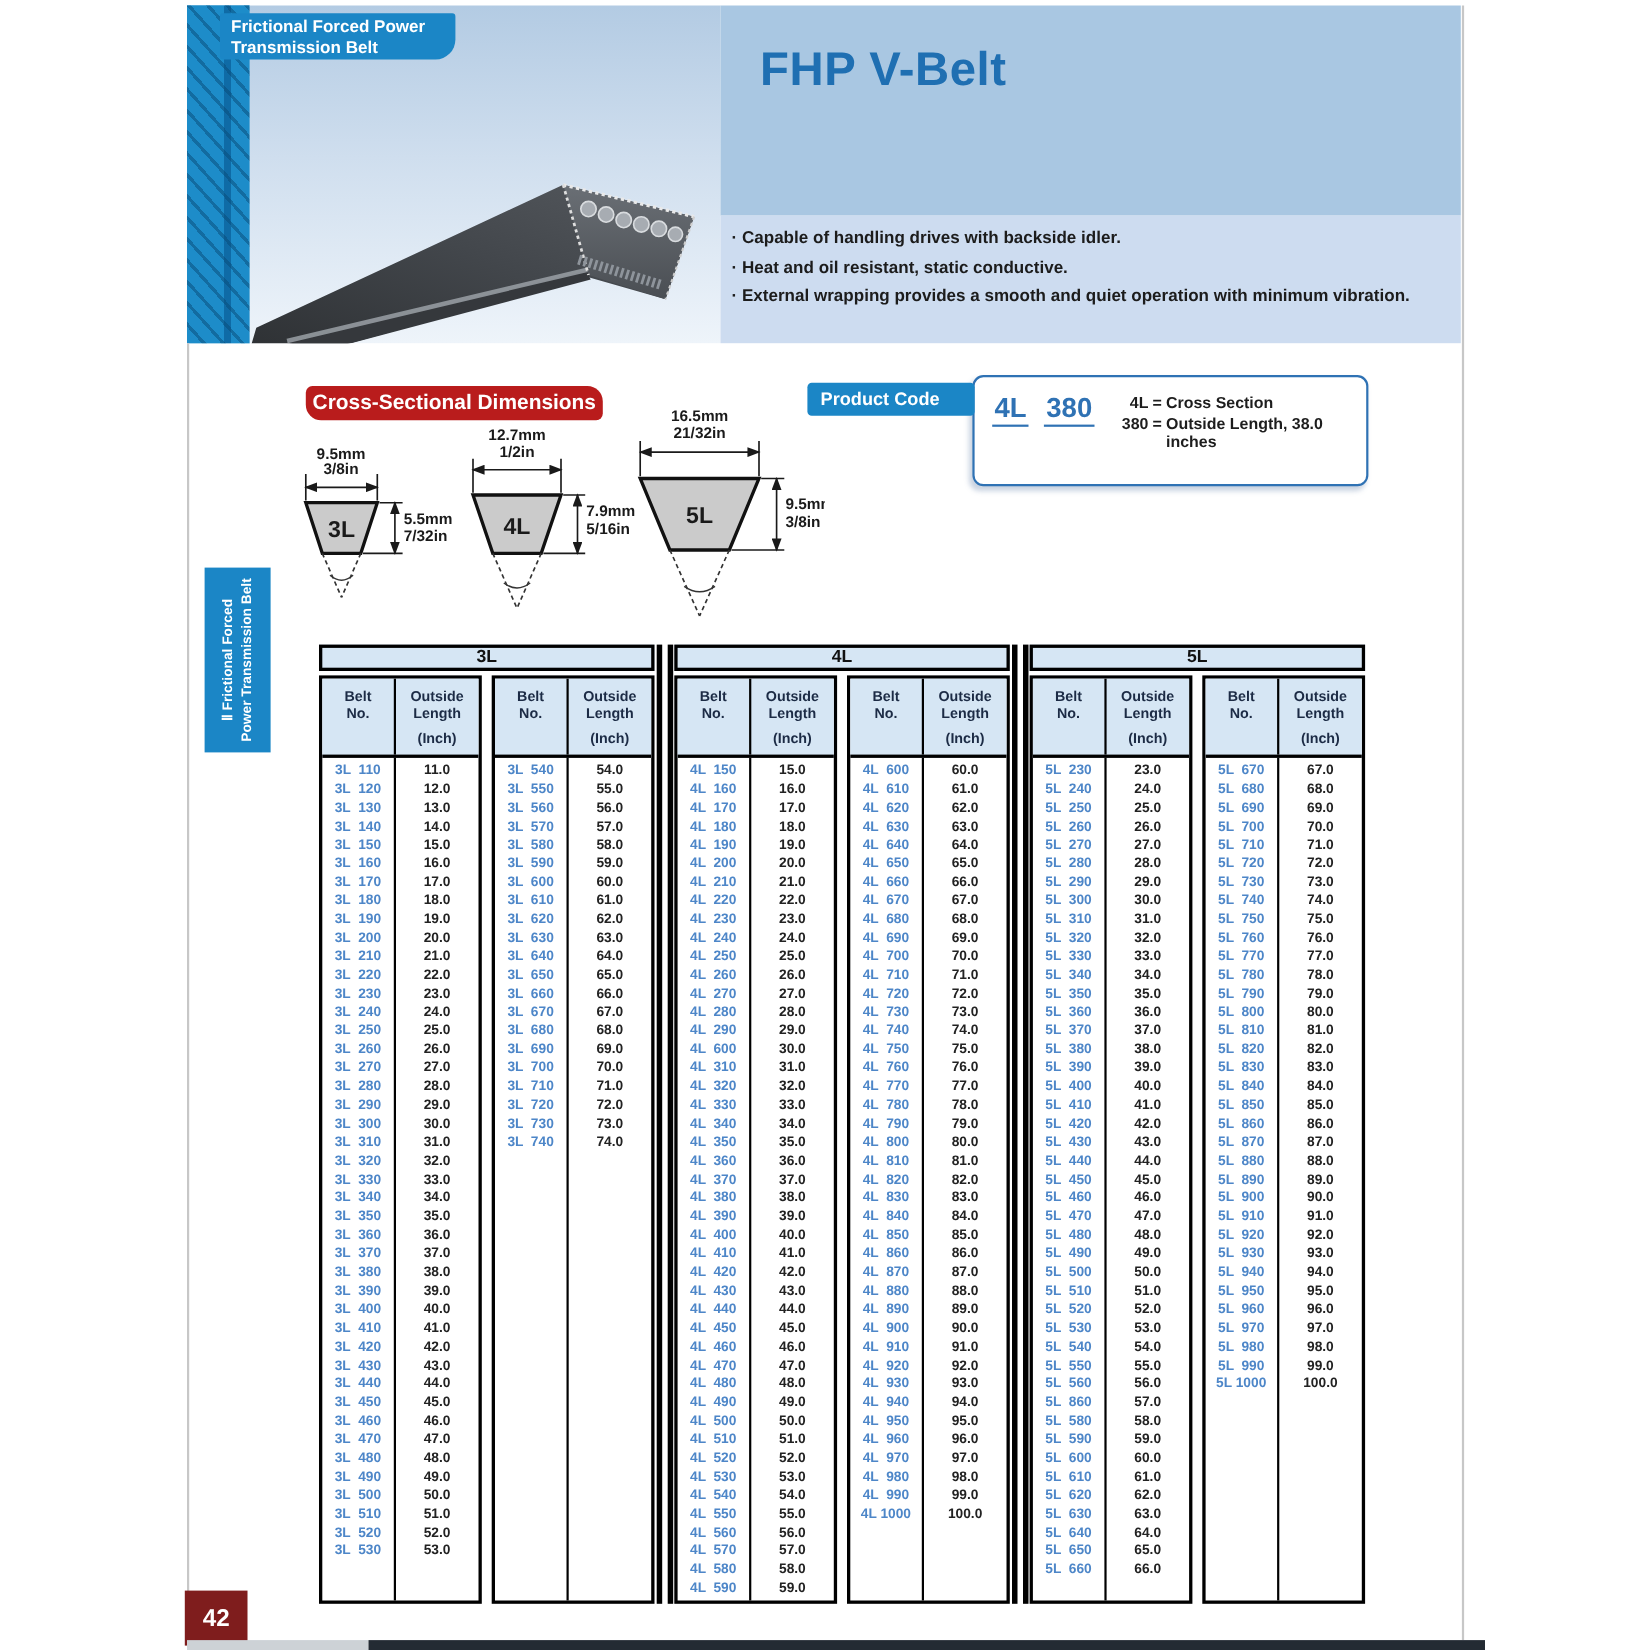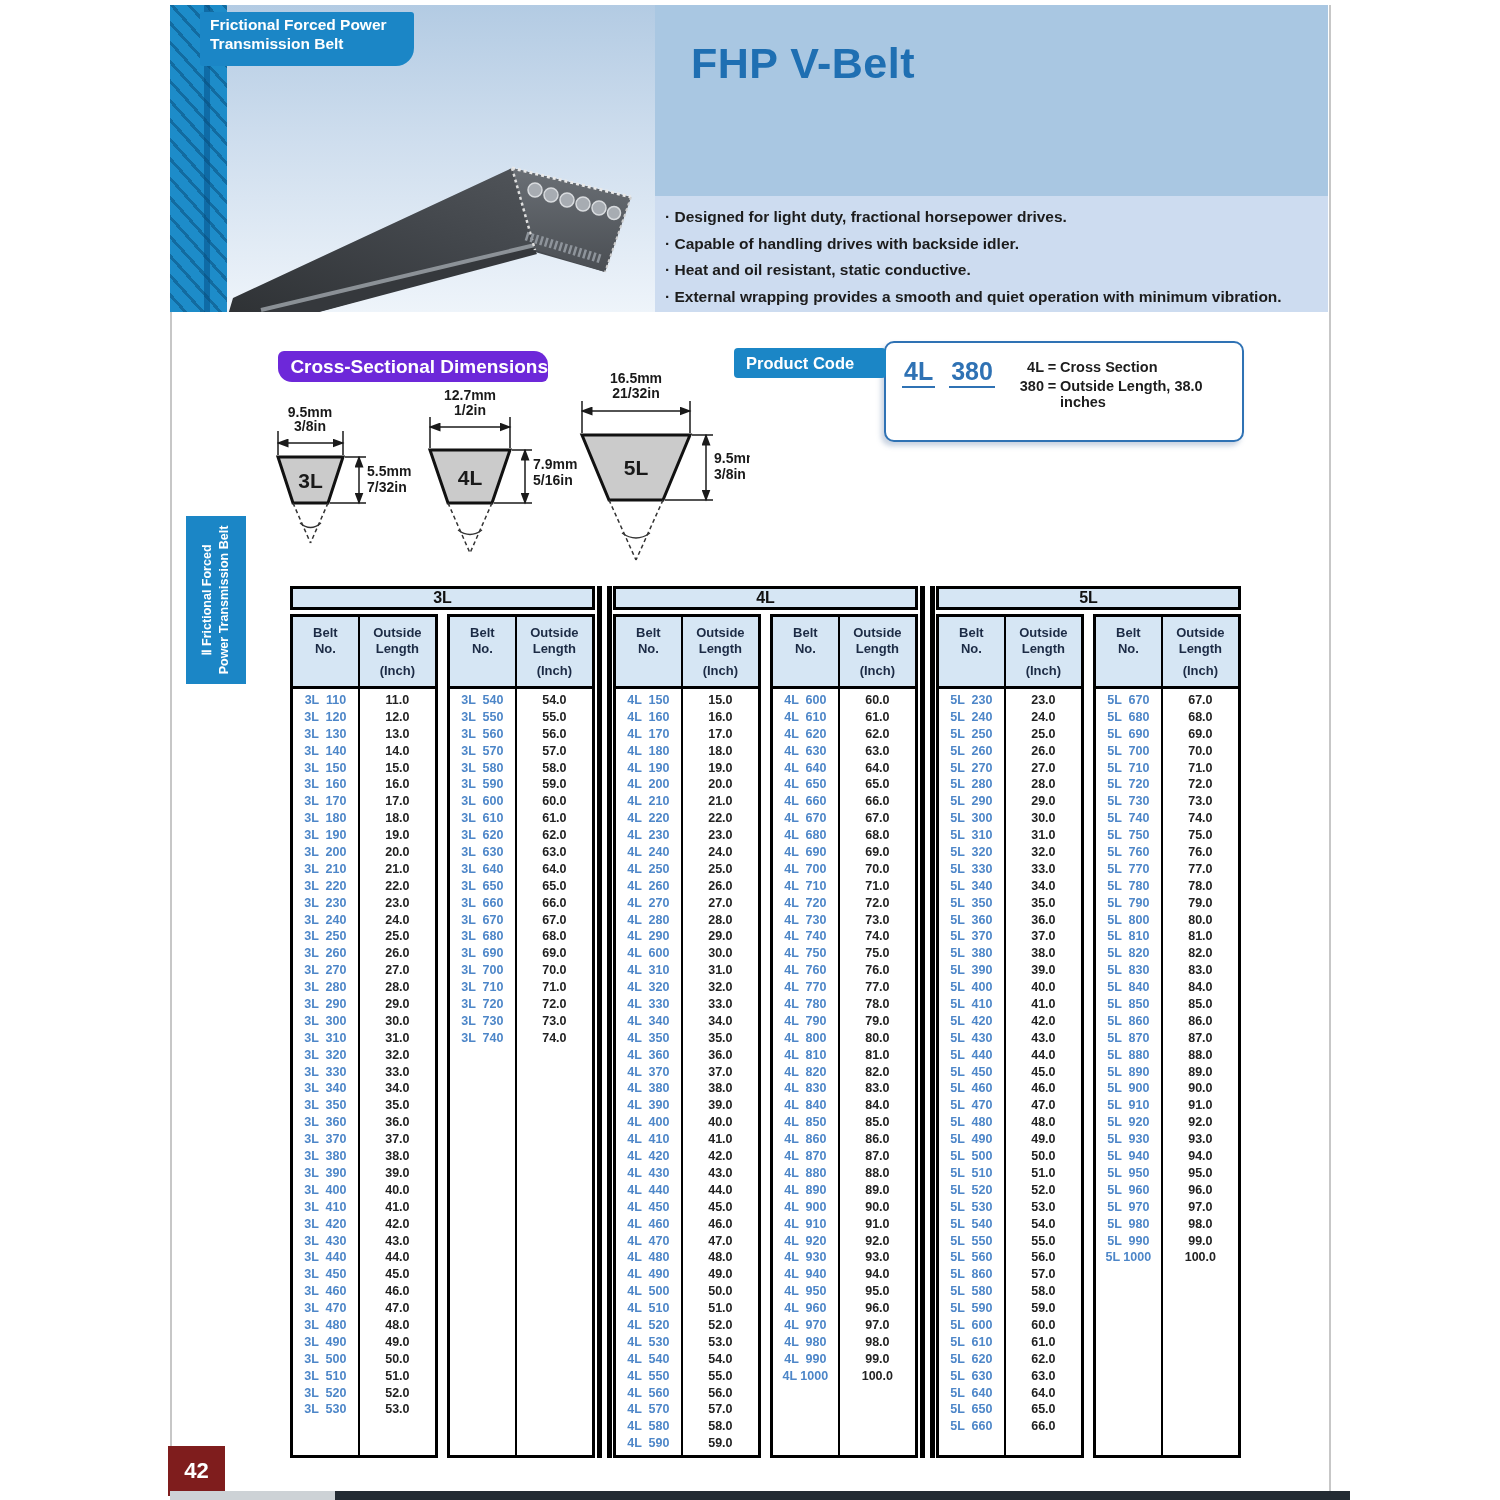--- a/index.html
+++ b/index.html
@@ -9,32 +9,32 @@
   
   .blue-strip{position:absolute;left:170px;top:5px;width:57px;height:307px;
     background-image:
       repeating-linear-gradient(48deg, rgba(0,0,0,0) 0 10px, rgba(8,75,120,.5) 10px 13px),
       linear-gradient(to right,#1d8cc9 0 34px,#0f6ba6 34px 40px,#1d8cc9 40px 100%);
     background-color:#1d8cc9;}
   .photo-area{position:absolute;left:227px;top:5px;width:428px;height:307px;overflow:hidden;
     background:linear-gradient(180deg,#b3cbe3 0%,#cfdeee 45%,#eef4fa 100%);}
   .title-area{position:absolute;left:655px;top:5px;width:673px;height:191px;background:#a9c7e2;}
   .bullets-area{position:absolute;left:655px;top:196px;width:673px;height:116px;background:#cddcf0;}
-  .top-label{position:absolute;left:200px;top:12px;width:214px;height:54px;background:#1b86c6;
+  .top-label{position:absolute;left:200px;top:12px;width:214px;height:42px;background:#1b86c6;
     border-radius:3px 3px 18px 3px;color:#fff;font-weight:bold;font-size:15.5px;line-height:1.25;
     padding:3px 0 0 10px;box-sizing:border-box;z-index:5;}
   .main-title{position:absolute;left:36px;top:34px;font-size:43px;font-weight:bold;color:#1f6fb2;letter-spacing:.5px;}
   .bullets{list-style:none;margin:0;padding:8px 0 0 10px;}
   .bullets li{font-size:15.5px;font-weight:bold;color:#1c1c1c;line-height:26.5px;white-space:nowrap;}
   .bullets li::before{content:"\00B7  ";}
 
   
-  .cs-label{position:absolute;left:278px;top:351px;width:270px;height:31px;background:#6d28d9;
+  .cs-label{position:absolute;left:278px;top:351px;width:270px;height:31px;background:#b91c1c;
     border-radius:6px 14px 6px 14px;color:#fff;font-weight:bold;font-size:19px;line-height:31px;
-    text-align:right;z-index:4;}
+    text-align:center;z-index:4;}
   .pc-label{position:absolute;left:734px;top:348px;width:152px;height:30px;background:#1b86c6;
     border-radius:4px;color:#fff;font-weight:bold;font-size:16.5px;line-height:30px;
     padding-left:12px;box-sizing:border-box;z-index:4;}
   .pc-box{position:absolute;left:884px;top:341px;width:356px;height:97px;background:#fff;
     border:2.5px solid #2f72b4;border-radius:10px;box-shadow:-3px 4px 5px rgba(100,130,170,.35);z-index:3;}
   .pc-code{position:absolute;left:16px;top:14px;}
   .pc-code span{font-size:25px;font-weight:bold;color:#2f72b4;border-bottom:2.5px solid #2f72b4;
     margin-right:14px;padding:0 2px 1px 2px;}
   .pc-legend{position:absolute;left:122px;top:16px;display:grid;grid-template-columns:36px 16px auto;
     grid-row-gap:3px;font-size:14.5px;font-weight:bold;color:#1d1d1d;}
@@ -122,21 +122,20 @@
     </svg>
   </div>
 
   <div class="title-area">
     <div class="main-title">FHP V-Belt</div>
   </div>
 
   <div class="bullets-area">
     <ul class="bullets">
 
-    <li>Designed for light duty, fractional horsepower drives.</li>
         <li>Capable of handling drives with backside idler.</li>
         <li>Heat and oil resistant, static conductive.</li>
         <li>External wrapping provides a smooth and quiet operation with minimum vibration.</li>
       </ul>
   </div>
 
   <div class="top-label">
     <div>Frictional Forced Power</div>
     <div>Transmission Belt</div>
   </div>

